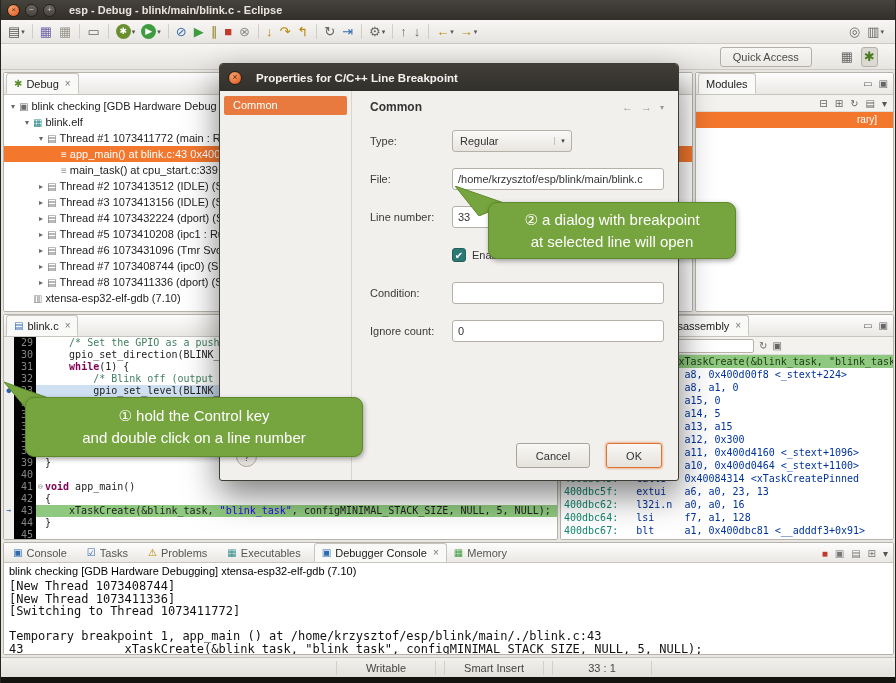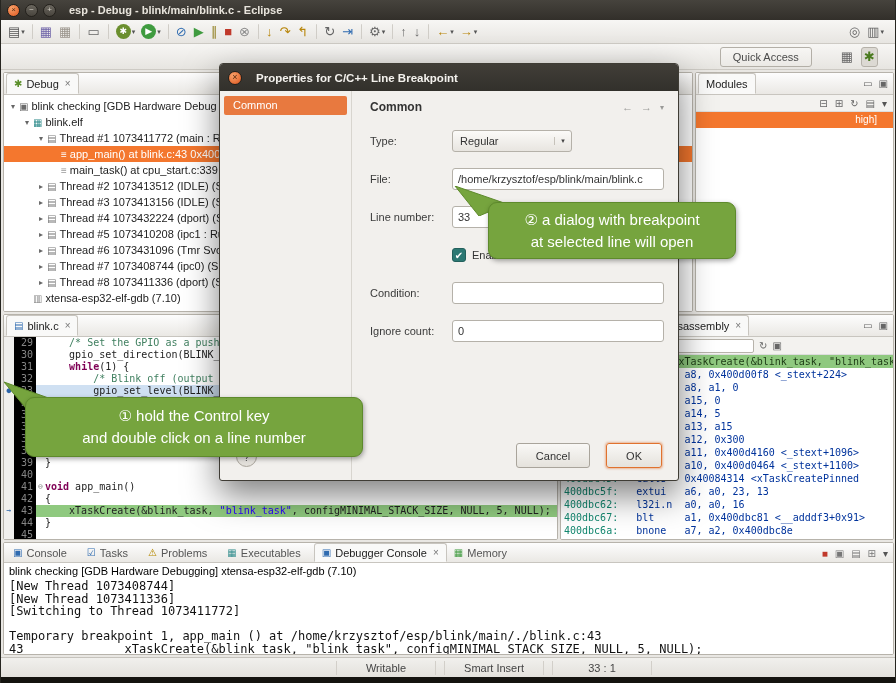--- a/index.html
+++ b/index.html
@@ -409,21 +409,21 @@
         <span style="color: rgb(102, 102, 102);">⊟</span>
 
         <span style="color: rgb(102, 102, 102);">⊞</span>
 
         <span style="color: rgb(102, 102, 102);">↻</span>
 
         <span style="color: rgb(102, 102, 102);">▤</span>
 
         <span style="color: rgb(85, 85, 85);">▾</span>
       </div>
-    <div class="mod-row">high]</div>
+    <div class="mod-row">rary]</div>
   </div>
 
   <div class="panel" id="editor-panel">
     <div class="phead">
       <span class="ptab active">
         <span class="ticon" style="color:#2f6bb0">▤</span>
         <span>blink.c</span>
         <span class="tclose">×</span>
       </span>
     </div>
@@ -593,20 +593,21 @@
           <div class="rl"><span style="display:contents"><span class="addr">400dbc3f:</span><span class="mn">   l32r    </span><span class="op">a11, 0x400d4160 &lt;_stext+1096&gt;</span></span></div>
 
           <div class="rl"><span style="display:contents"><span class="addr">400dbc42:</span><span class="mn">   l32r    </span><span class="op">a10, 0x400d0464 &lt;_stext+1100&gt;</span></span></div>
 
           <div class="rl"><span style="display:contents"><span class="addr">400dbc45:</span><span class="mn">   call8   </span><span class="op">0x40084314 &lt;xTaskCreatePinned</span></span></div>
 
           <div class="rl"><span style="display:contents"><span class="addr">400dbc5f:</span><span class="mn">   extui   </span><span class="op">a6, a0, 23, 13</span></span></div>
 
           <div class="rl"><span style="display:contents"><span class="addr">400dbc62:</span><span class="mn">   l32i.n  </span><span class="op">a0, a0, 16</span></span></div>
 
+          <div class="rl"><span style="display:contents"><span class="addr">400dbc64:</span><span class="mn">   lsi     </span><span class="op">f7, a1, 128</span></span></div>
 
           <div class="rl"><span style="display:contents"><span class="addr">400dbc67:</span><span class="mn">   blt     </span><span class="op">a1, 0x400dbc81 &lt;__adddf3+0x91&gt;</span></span></div>
 
           <div class="rl"><span style="display:contents"><span class="addr">400dbc6a:</span><span class="mn">   bnone   </span><span class="op">a7, a2, 0x400dbc8e</span></span></div>
         </div>
     </div>
   </div>
 
   <div class="panel" id="console-panel">
     <div class="phead cons-head">

